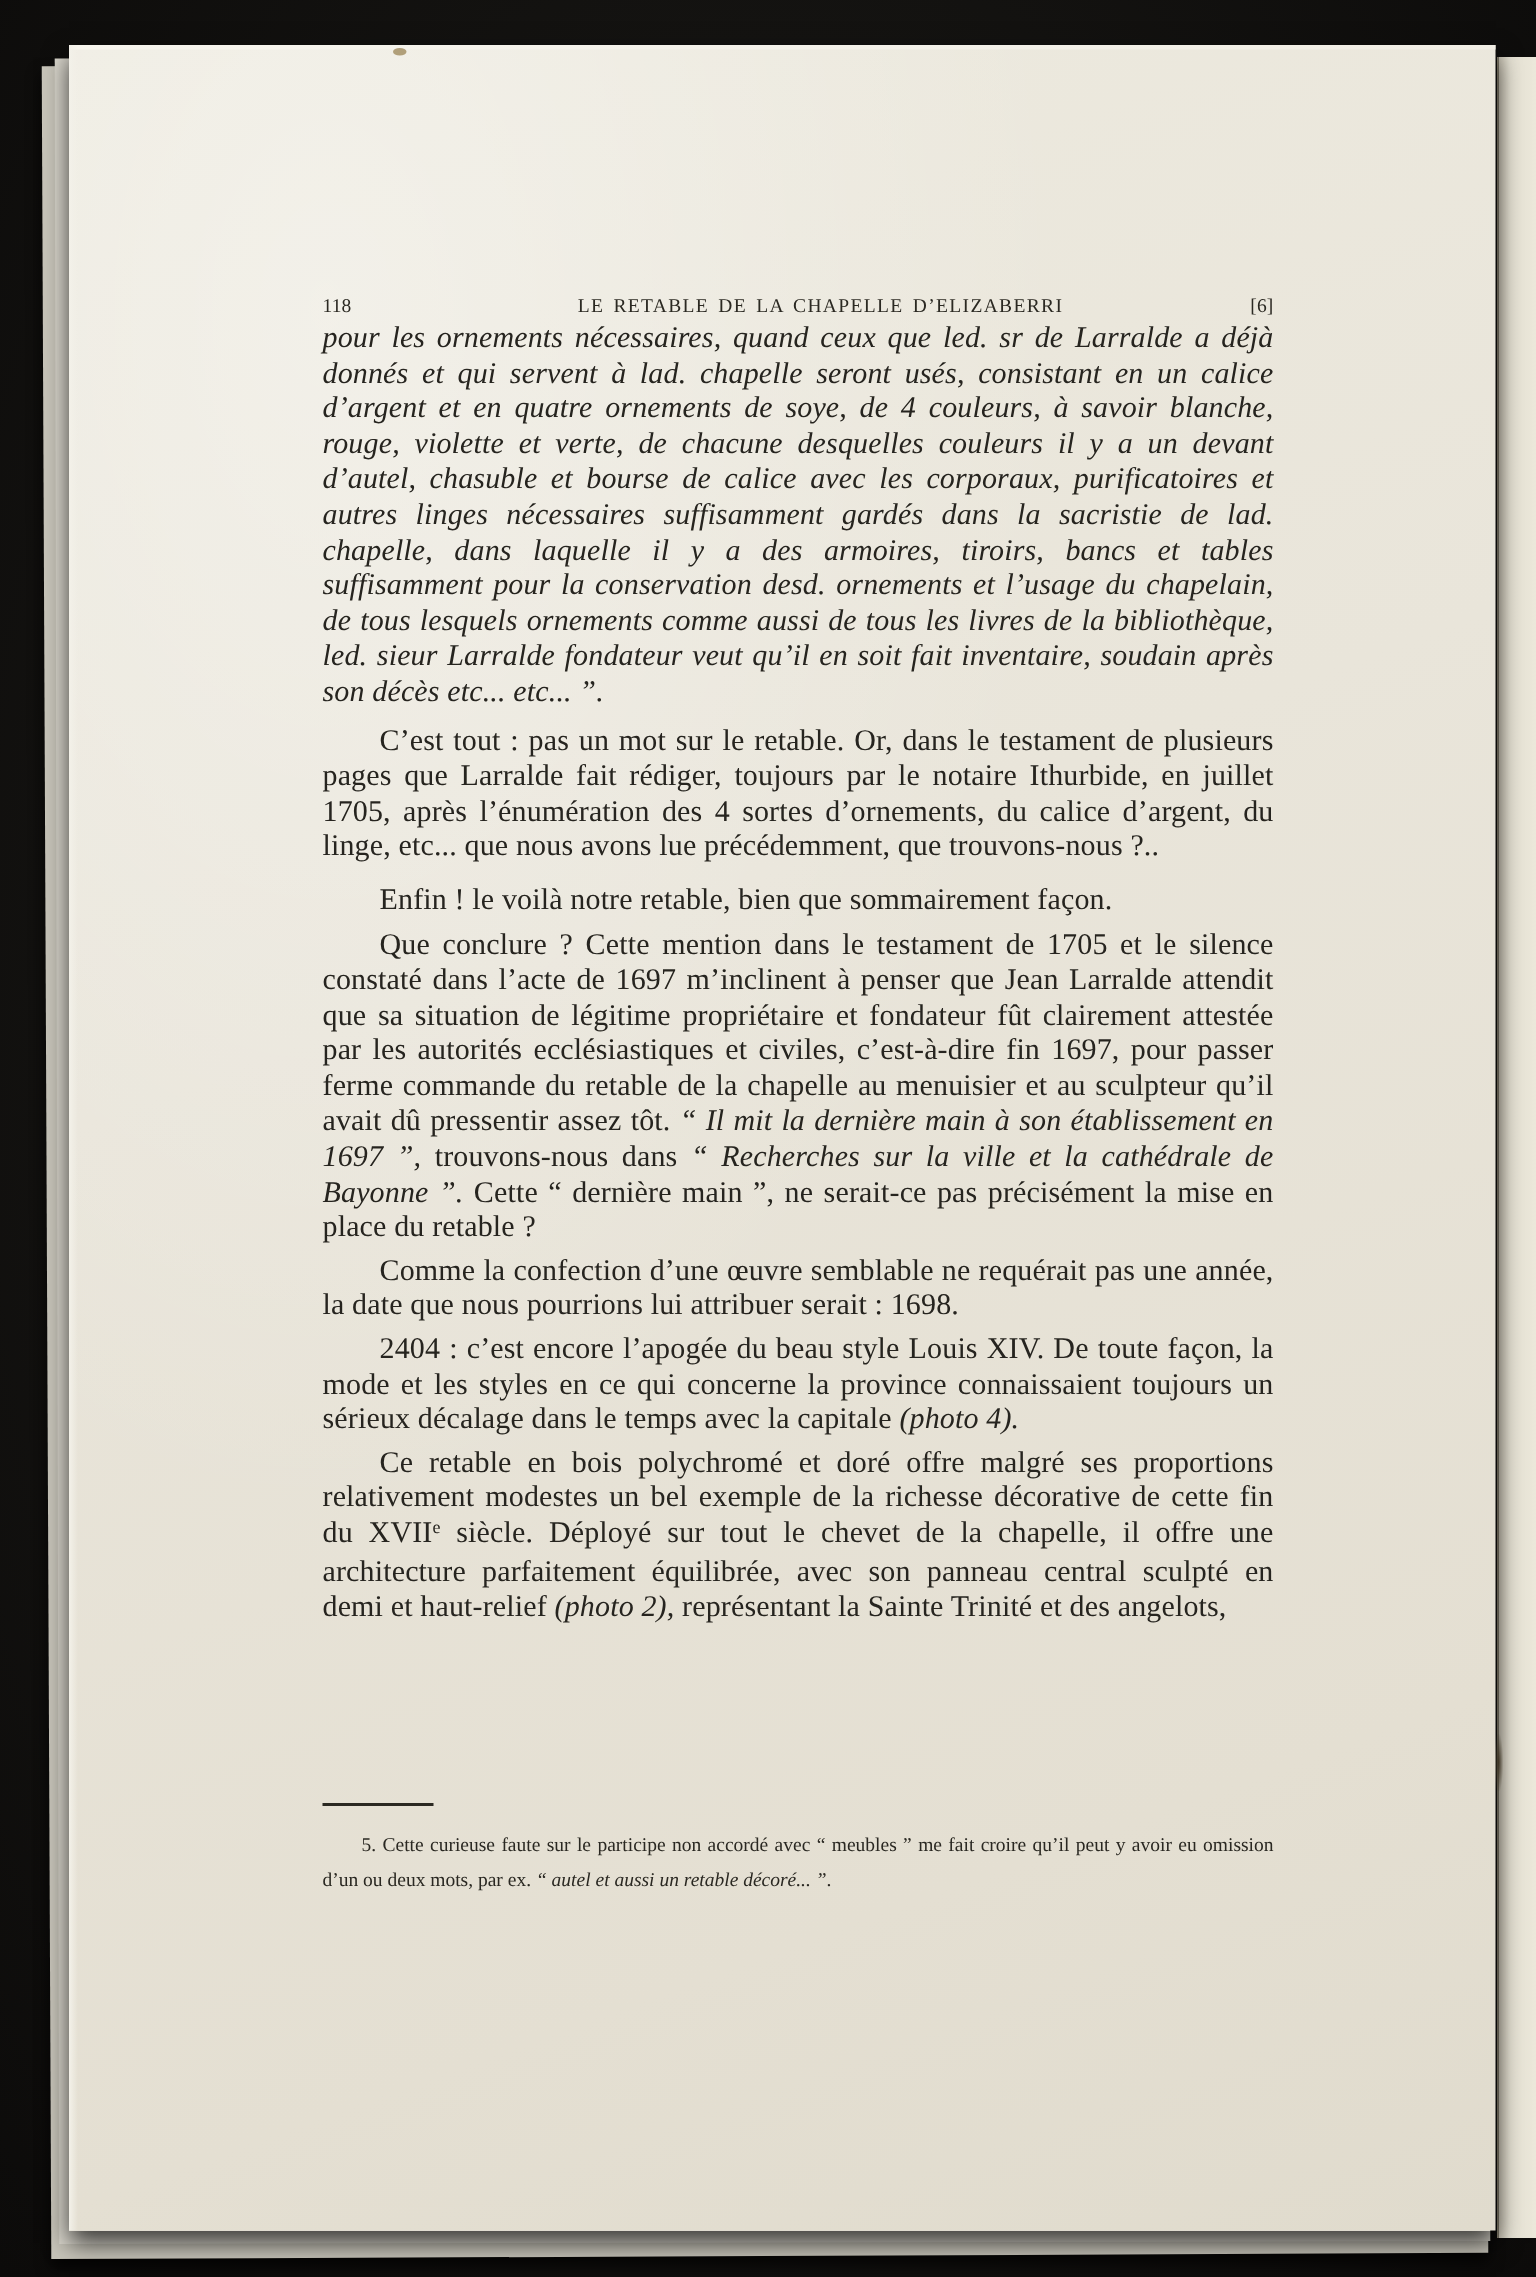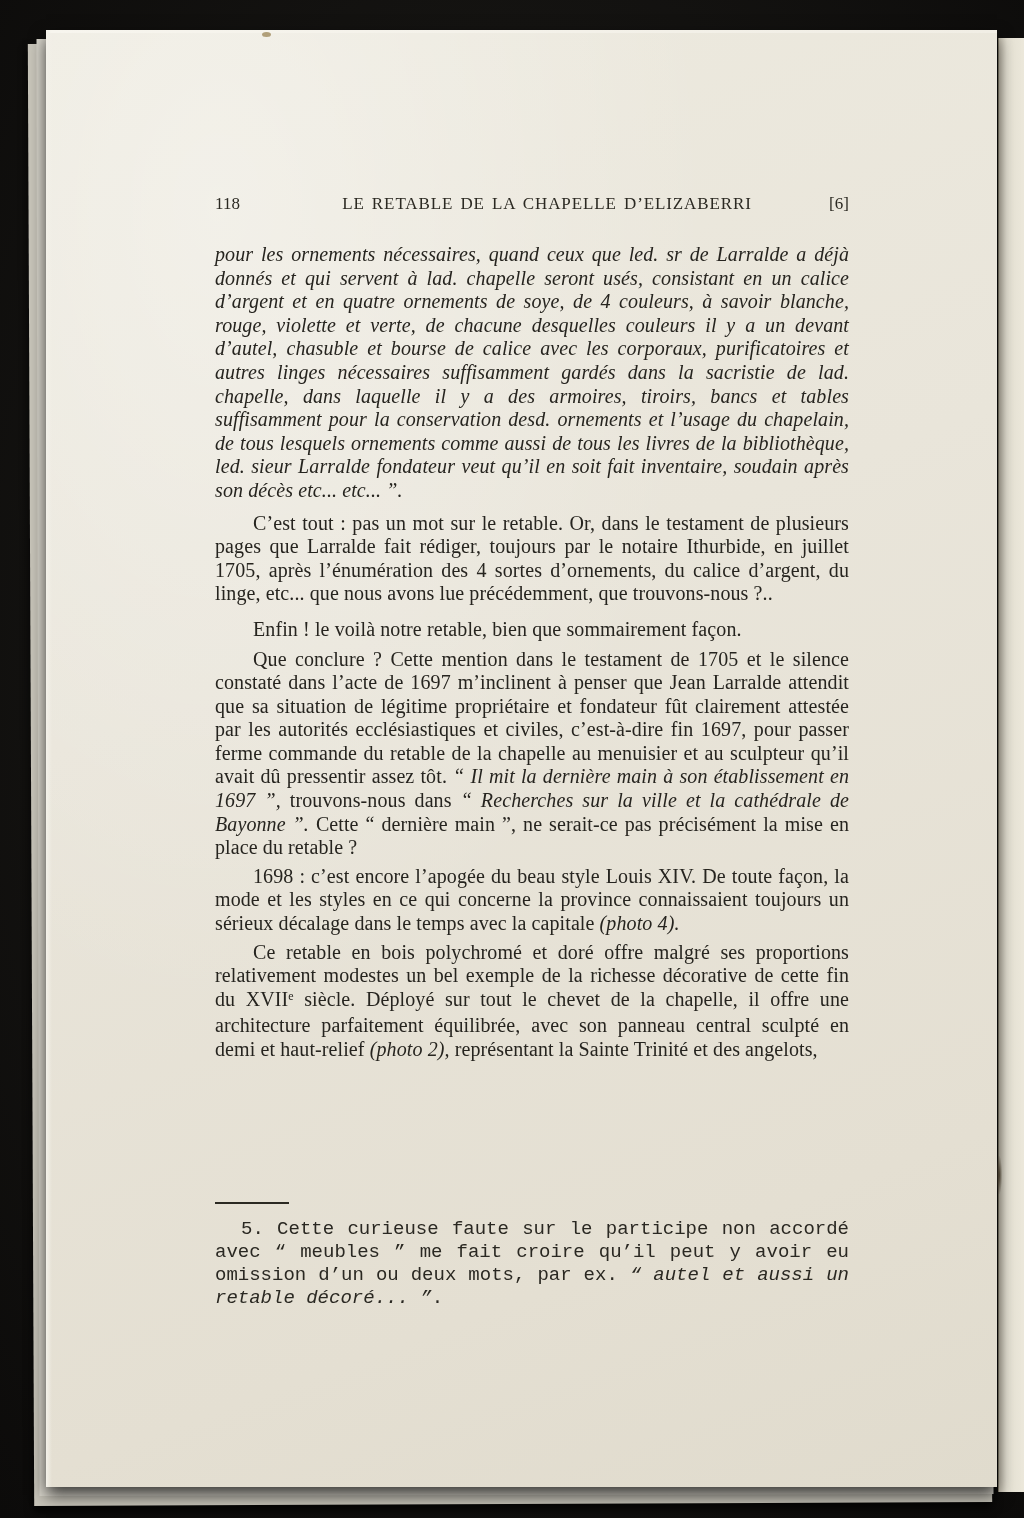--- a/index.html
+++ b/index.html
@@ -48,43 +48,43 @@
   .speck{
     position:absolute;left:216px;top:2px;width:9px;height:5px;border-radius:50%;
     background:#a08b5e;opacity:.8;
   }
   
   .textcol{
     position:absolute;left:169px;top:164px;width:634px;
     color:#26241f;font-size:20px;line-height:23.6px;letter-spacing:.1px;
   }
   .pagehead{
-    display:flex;align-items:baseline;font-size:17px;line-height:20px;
-    margin-bottom:29px;color:#2b2922;
+    display:flex;align-items:baseline;font-size:13px;line-height:20px;
+    color:#2b2922;
   }
   .pagehead .pno{width:90px;}
   .pagehead .title{flex:1;text-align:center;letter-spacing:.9px;word-spacing:2px;}
   .pagehead .folio{width:60px;text-align:right;}
   p{margin:0;text-align:justify;}
   p.ind{text-indent:38px;}
   p + p{margin-top:5px;}
   .it{font-style:italic;}
   .quoteblock{margin-top:10px;margin-bottom:12px;}
   .enfin{margin-top:12px;}
   .sup{font-size:12px;font-style:italic;position:relative;top:-6px;letter-spacing:0;}
   .supr{font-size:12px;position:relative;top:-6px;letter-spacing:0;}
   .ul{
     text-decoration:underline;
     text-decoration-thickness:2px;
     text-underline-offset:4px;
   }
   
   .footnote{
     position:absolute;left:169px;top:1172px;width:634px;
-    color:#2a2822;font-size:19px;line-height:23px;font-family:Liberation Mono, monospace;
+    color:#2a2822;font-size:13px;line-height:23px;
   }
   .fn-rule{width:74px;height:2px;background:#2b2922;margin-bottom:14px;}
   .footnote p{text-indent:26px;}
 </style>
 </head>
 <body>
 
 <div class="stage">
 
   <div class="under-sheet-1"></div>
@@ -107,22 +107,23 @@
 
       <p class="it">pour les ornements nécessaires, quand ceux que led. sr de Larralde a déjà donnés et qui servent à lad. chapelle seront usés, consistant en un calice d’argent et en quatre ornements de soye, de 4 couleurs, à savoir blanche, rouge, violette et verte, de chacune desquelles couleurs il y a un devant d’autel, chasuble et bourse de calice avec les corporaux, purificatoires et autres linges nécessaires suffisamment gardés dans la sacristie de lad. chapelle, dans laquelle il y a des armoires, tiroirs, bancs et tables suffisamment pour la conservation desd. ornements et l’usage du chapelain, de tous lesquels ornements comme aussi de tous les livres de la bibliothèque, led. sieur Larralde fondateur veut qu’il en soit fait inventaire, soudain après son décès etc... etc... ”.</p>
 
       <p class="ind" style="margin-top:9px;">C’est tout : pas un mot sur le retable. Or, dans le testament de plusieurs pages que Larralde fait rédiger, toujours par le notaire Ithurbide, en juillet 1705, après l’énumération des 4 sortes d’ornements, du calice d’argent, du linge, etc... que nous avons lue précédemment, que trouvons-nous ?..</p>
 
 
       <p class="ind enfin">Enfin ! le voilà notre retable, bien que sommairement façon.</p>
 
       <p class="ind" style="margin-top:6px;"><span>Que conclure ? Cette mention dans le testament de 1705 et le silence constaté dans l’acte de 1697 m’inclinent à penser que Jean Larralde attendit que sa situation de légitime propriétaire et fondateur fût clairement attestée par les autorités ecclésiastiques et civiles, c’est-à-dire fin 1697, pour passer ferme commande du retable de la chapelle au menuisier et au sculpteur qu’il avait dû pressentir assez tôt. </span><span class="it">“ Il mit la dernière main à son établissement en 1697 ”, </span><span>trouvons-nous dans </span><span class="it">“ Recherches sur la ville et la cathédrale de Bayonne ”.</span><span> Cette “ dernière main ”, ne serait-ce pas précisément la mise en place du retable ?</span></p>
 
+      <p class="ind">Comme la confection d’une œuvre semblable ne requérait pas une année, la date que nous pourrions lui attribuer serait : 1698.</p>
 
-      <p class="ind"><span>1698 : c’est encore l’apogée du beau style Louis XIV. De toute façon, la mode et les styles en ce qui concerne la province connaissaient toujours un sérieux décalage dans le temps avec la capitale </span><span class="it">(photo 4).</span></p>
+      <p class="ind"><span>2404 : c’est encore l’apogée du beau style Louis XIV. De toute façon, la mode et les styles en ce qui concerne la province connaissaient toujours un sérieux décalage dans le temps avec la capitale </span><span class="it">(photo 4).</span></p>
 
       <p class="ind"><span>Ce retable en bois polychromé et doré offre malgré ses proportions relativement modestes un bel exemple de la richesse décorative de cette fin du XVII</span><span class="supr">e</span><span> siècle. Déployé sur tout le chevet de la chapelle, il offre une architecture parfaitement équilibrée, avec son panneau central sculpté en demi et haut-relief </span><span class="it">(photo 2),</span><span> représentant la Sainte Trinité et des angelots,</span></p>
 
     </div>
 
     <div class="footnote">
       <div class="fn-rule"></div>
       <p><span>5.  Cette curieuse faute sur le participe non accordé avec “ meubles ” me fait croire qu’il peut y avoir eu omission d’un ou deux mots, par ex. </span><span class="it">“ autel et aussi un retable décoré... ”</span><span>.</span></p>
     </div>
 

